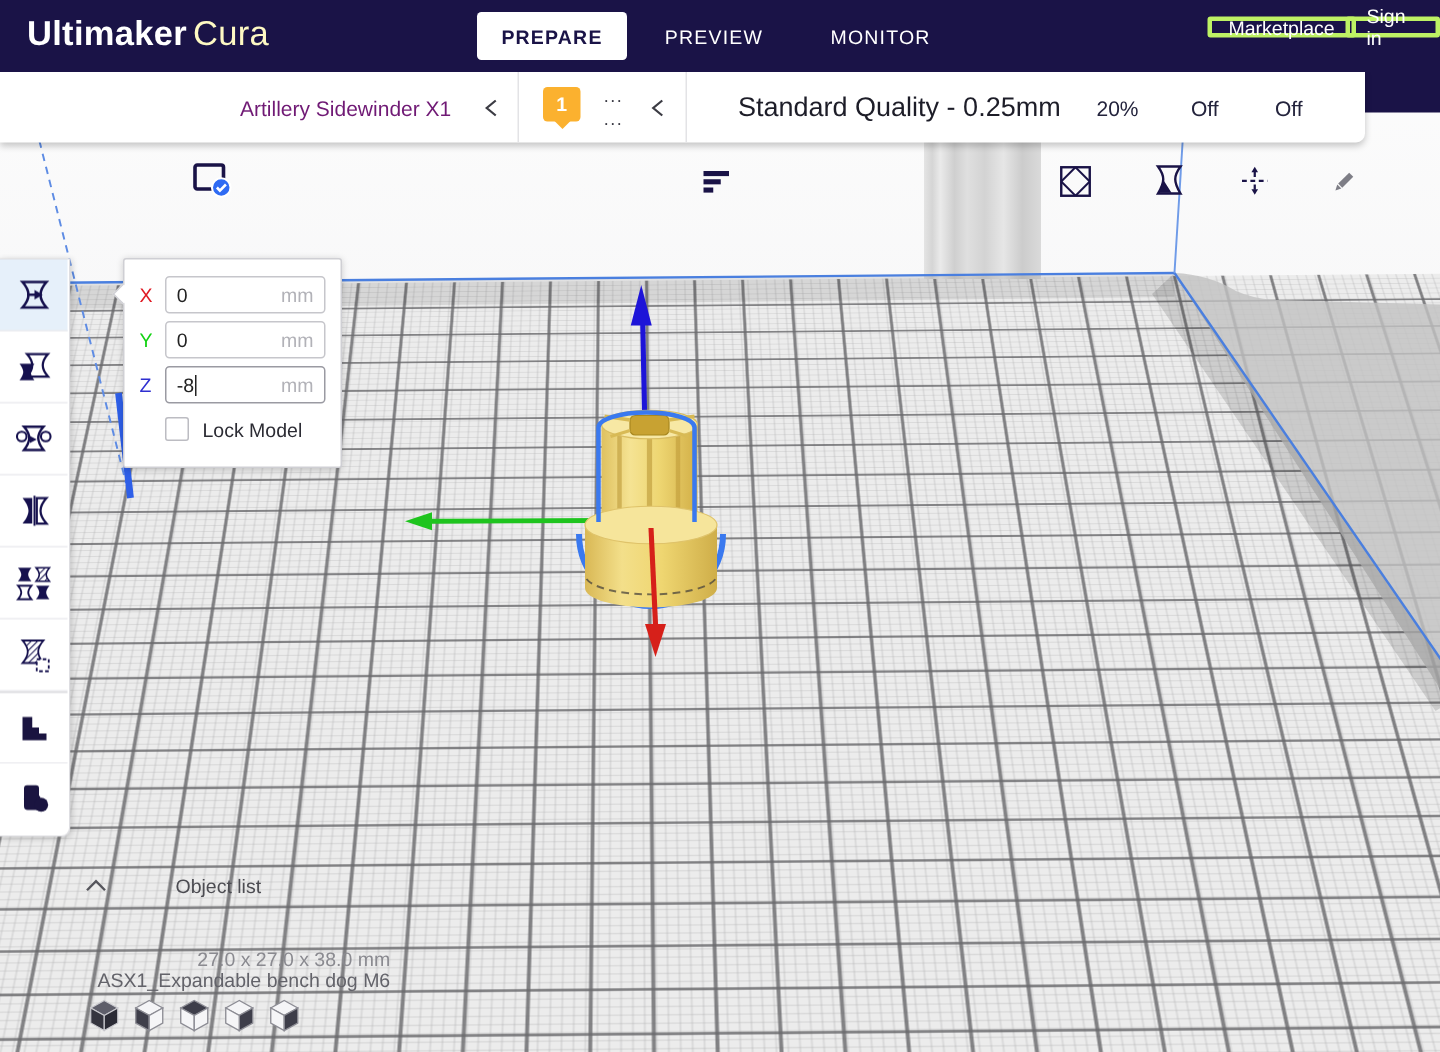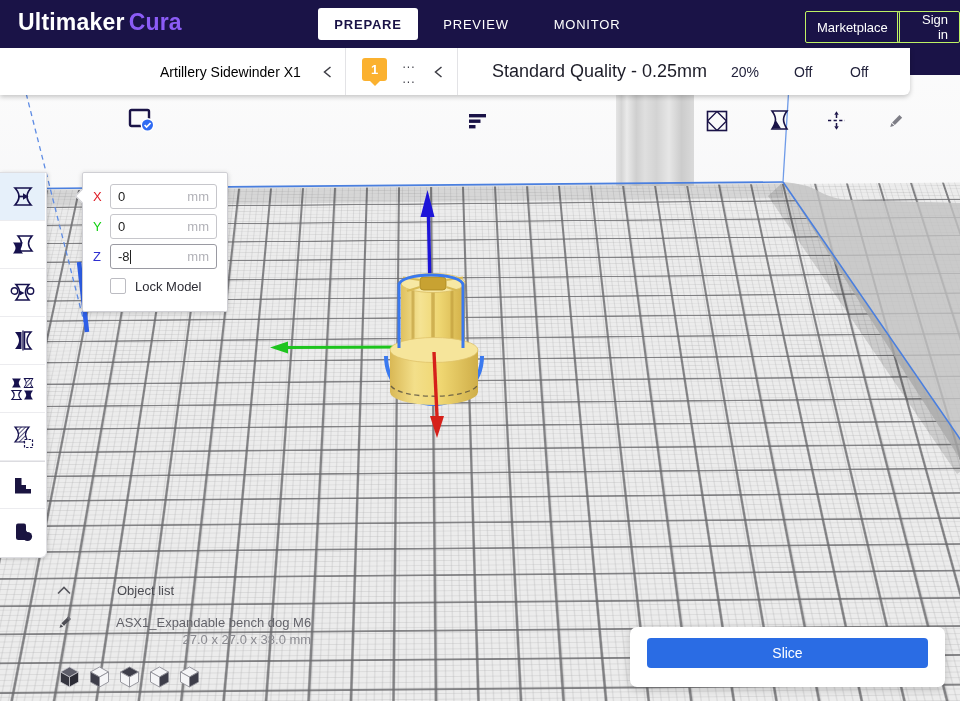--- a/index.html
+++ b/index.html
@@ -21,39 +21,39 @@
                   repeating-linear-gradient(90deg, rgba(170,170,172,0.28) 0 1px, transparent 1px 6px); }
   .gantry { position:absolute; left:616px; top:85px; width:78px; height:101px;
             background:linear-gradient(90deg,#e4e4e4 0%,#d5d5d5 7%,#eaeaea 14%,#cfcfcf 26%,#dfdfdf 37%,#d3d3d3 52%,#e6e6e6 68%,#cccccc 84%,#dadada 100%); }
   .wire { position:absolute; left:0; top:0; pointer-events:none; }
   .model-svg { position:absolute; left:250px; top:170px; pointer-events:none; }
 
   
   .header { position:absolute; left:0; top:0; width:960px; height:48px; background:#1a1347; z-index:30; }
   .header-ext { position:absolute; left:910px; top:48px; width:50px; height:27px; background:#1a1347; z-index:19; }
   .logo { position:absolute; left:18px; top:9px; font-size:23px; color:#fff; letter-spacing:0.2px; }
-  .logo b { font-weight:700; } .logo span.lt { font-weight:700; color:#8b5cf6; margin-left:4px; }
+  .logo b { font-weight:700; } .logo span.lt { font-weight:400; color:#fef9c3; margin-left:4px; }
   .tab { position:absolute; top:0; height:48px; display:flex; align-items:center; justify-content:center;
          color:#fff; font-size:13px; letter-spacing:0.8px; cursor:default; }
   .tab.active { top:8px; height:32px; background:#fff; color:#1a1347; border-radius:3px; font-weight:700; }
   .tab-prepare { left:318px; width:100px; }
   .tab-preview { left:438px; width:76px; }
   .tab-monitor { left:548px; width:78px; }
-  .hdr-btn { position:absolute; top:11px; height:32px; border:1px solid #bef264; border-radius:2px;
+  .hdr-btn { position:absolute; top:11px; height:14px; border:3px solid #bef264; border-radius:2px;
              color:#fff; font-size:13px; display:flex; align-items:center; padding:4px 11px; background:transparent; }
-  .btn-marketplace { left:805px; } .btn-signin { left:897px;text-align:right; }
+  .btn-marketplace { left:805px; } .btn-signin { left:897px; }
 
   
   .config-bar { position:absolute; left:0; top:48px; width:910px; height:47px; background:#fff; z-index:20;
                 border-radius:0 0 6px 0; box-shadow:0 2px 5px rgba(0,0,0,0.22); }
   .cfg-sep { position:absolute; top:0; width:1px; height:47px; background:#e3e3e6; }
   .folder-btn { position:absolute; left:48px; top:2px; width:48px; height:43px; background:#fff; border-radius:4px;
                 box-shadow:0 1px 4px rgba(0,0,0,0.3); display:flex; align-items:center; justify-content:center; }
   .printer-name { position:absolute; left:160px; top:0; height:47px; display:flex; align-items:center;
-                  font-size:14px; color:#000000; }
+                  font-size:14px; color:#701a75; }
   .chev { position:absolute; top:17px; }
   .extruder-badge { position:absolute; left:362px; top:58px; width:25px; height:23px; background:#fbb12f;
                     border-radius:3px; color:#fff; font-weight:700; font-size:13px; text-align:center; line-height:23px; z-index:21; }
   .extruder-badge::after { content:""; position:absolute; left:6.5px; top:22px; border:6px solid transparent; border-top-color:#fbb12f; }
   .ext-dots { position:absolute; left:398px; top:9px; width:22px; text-align:center; font-size:12px; color:#3a3a44;
               line-height:15px; letter-spacing:1px; }
   .profile-label { position:absolute; left:492px; top:0; height:47px; display:flex; align-items:center; font-size:18px; color:#1d1d28; }
   .cfg-val { position:absolute; top:0; height:47px; display:flex; align-items:center; font-size:14px; color:#23233c; }
 
   
@@ -80,21 +80,21 @@
   .lock-row { display:flex; align-items:center; margin-top:9px; margin-left:17px; }
   .checkbox { width:16px; height:16px; border:1px solid #bcbcc2; border-radius:2px; background:#fff; }
   .lock-label { font-size:13px; color:#2c2c34; margin-left:9px; }
 
   
   .obj-info { position:absolute; left:56px; top:580px; z-index:10; }
   .obj-row { display:flex; align-items:center; height:20px;gap:34px; }
   .obj-list-label { font-size:13px; color:#4c4c52; margin-left:11px; }
   .obj-name { font-size:13px; color:#63636a; margin-left:9px; }
   .obj-dims { font-size:13px; color:#8a8a90; margin-left:2px;text-align:right; }
-  .obj-row2 { margin-top:12px; }
+  .obj-row2 { margin-top:12px;flex-direction:column; }
   .view-cubes { position:absolute; left:59px; top:666px; display:flex; gap:9px; z-index:10; }
 
   
   .slice-panel { position:absolute; left:630px; top:627px; width:315px; height:60px; background:#fff; z-index:12;
                  border-radius:7px; box-shadow:0 2px 8px rgba(0,0,0,0.2); display:flex; justify-content:center; }
   .slice-btn { margin-top:11px; width:281px; height:30px; background:#2a6ce4; border:none; border-radius:4px;
                color:#fff; font-size:14px; font-family:"Liberation Sans",sans-serif; }
 </style>
 </head>
 <body>
@@ -373,17 +373,14 @@
       <polygon points="1,6 10,11 10,21 1,16" fill="#3e3e4a" stroke="#8d8d95" stroke-width="0.9"></polygon>
       <polygon points="19,6 10,11 10,21 19,16" fill="#f5f5f7" stroke="#8d8d95" stroke-width="0.9"></polygon>
     </svg>
     <svg width="21" height="22" viewBox="0 0 20 22">
       <polygon points="10,1 19,6 10,11 1,6" fill="#f5f5f7" stroke="#8d8d95" stroke-width="0.9"></polygon>
       <polygon points="1,6 10,11 10,21 1,16" fill="#f5f5f7" stroke="#8d8d95" stroke-width="0.9"></polygon>
       <polygon points="19,6 10,11 10,21 19,16" fill="#3e3e4a" stroke="#8d8d95" stroke-width="0.9"></polygon>
     </svg>
   </div>
 
-  <div class="slice-panel">
-    <button class="slice-btn">Slice</button>
-  </div>
 
 </div>
 
 </body></html>

